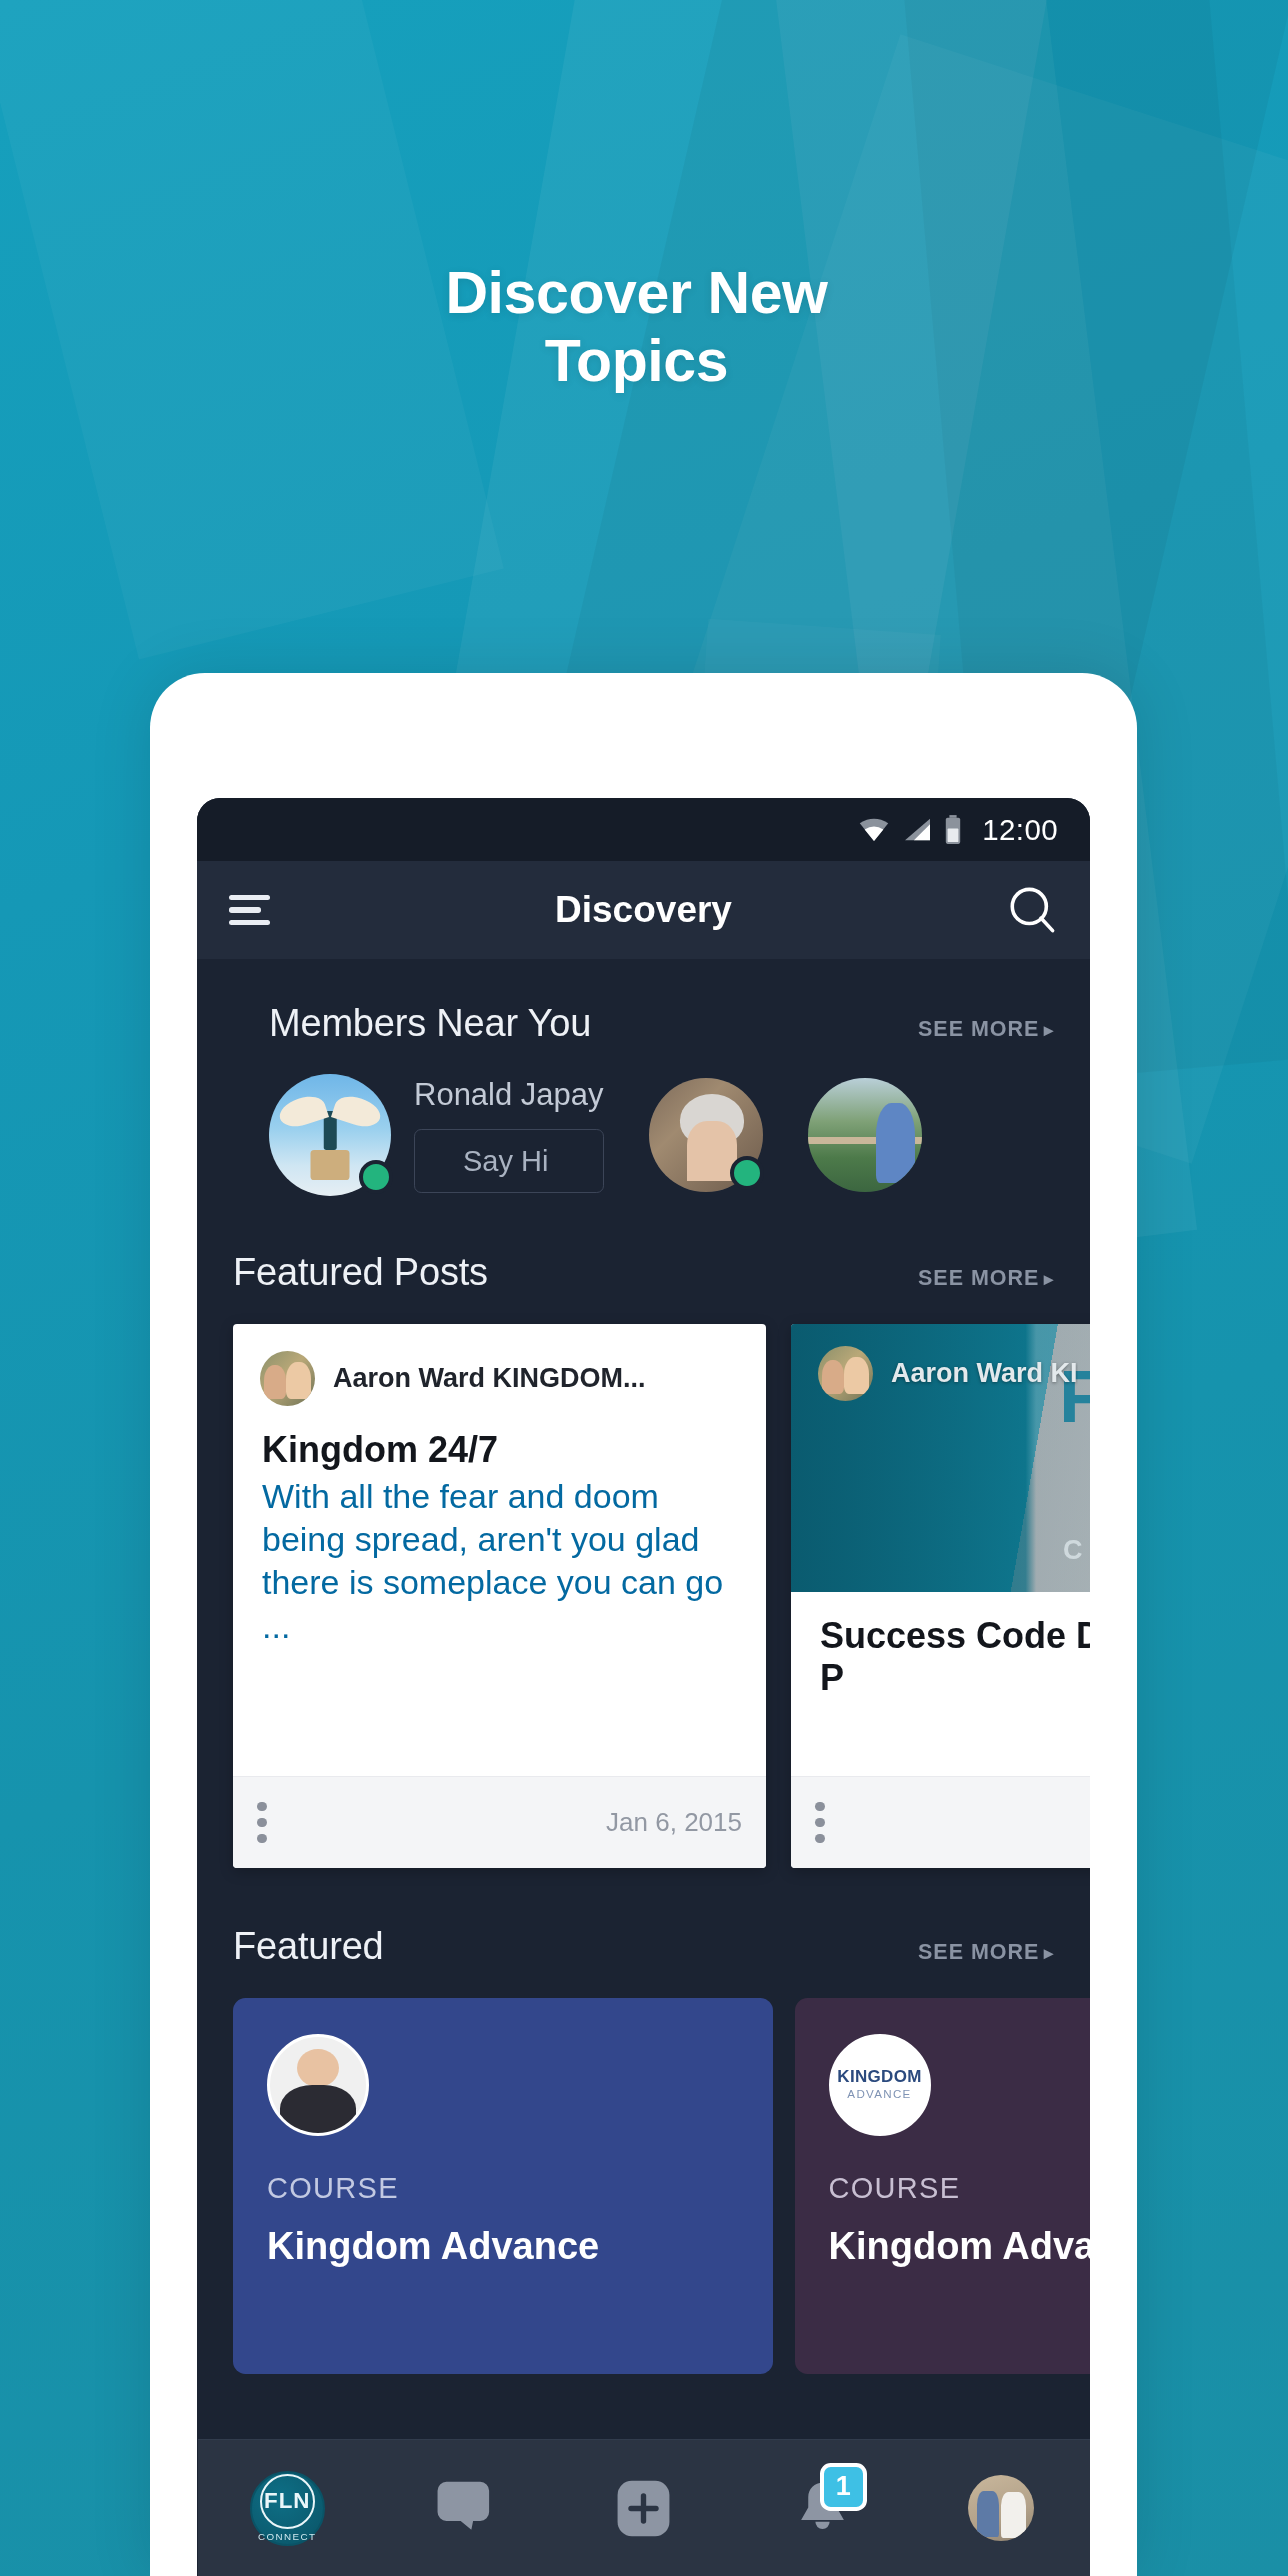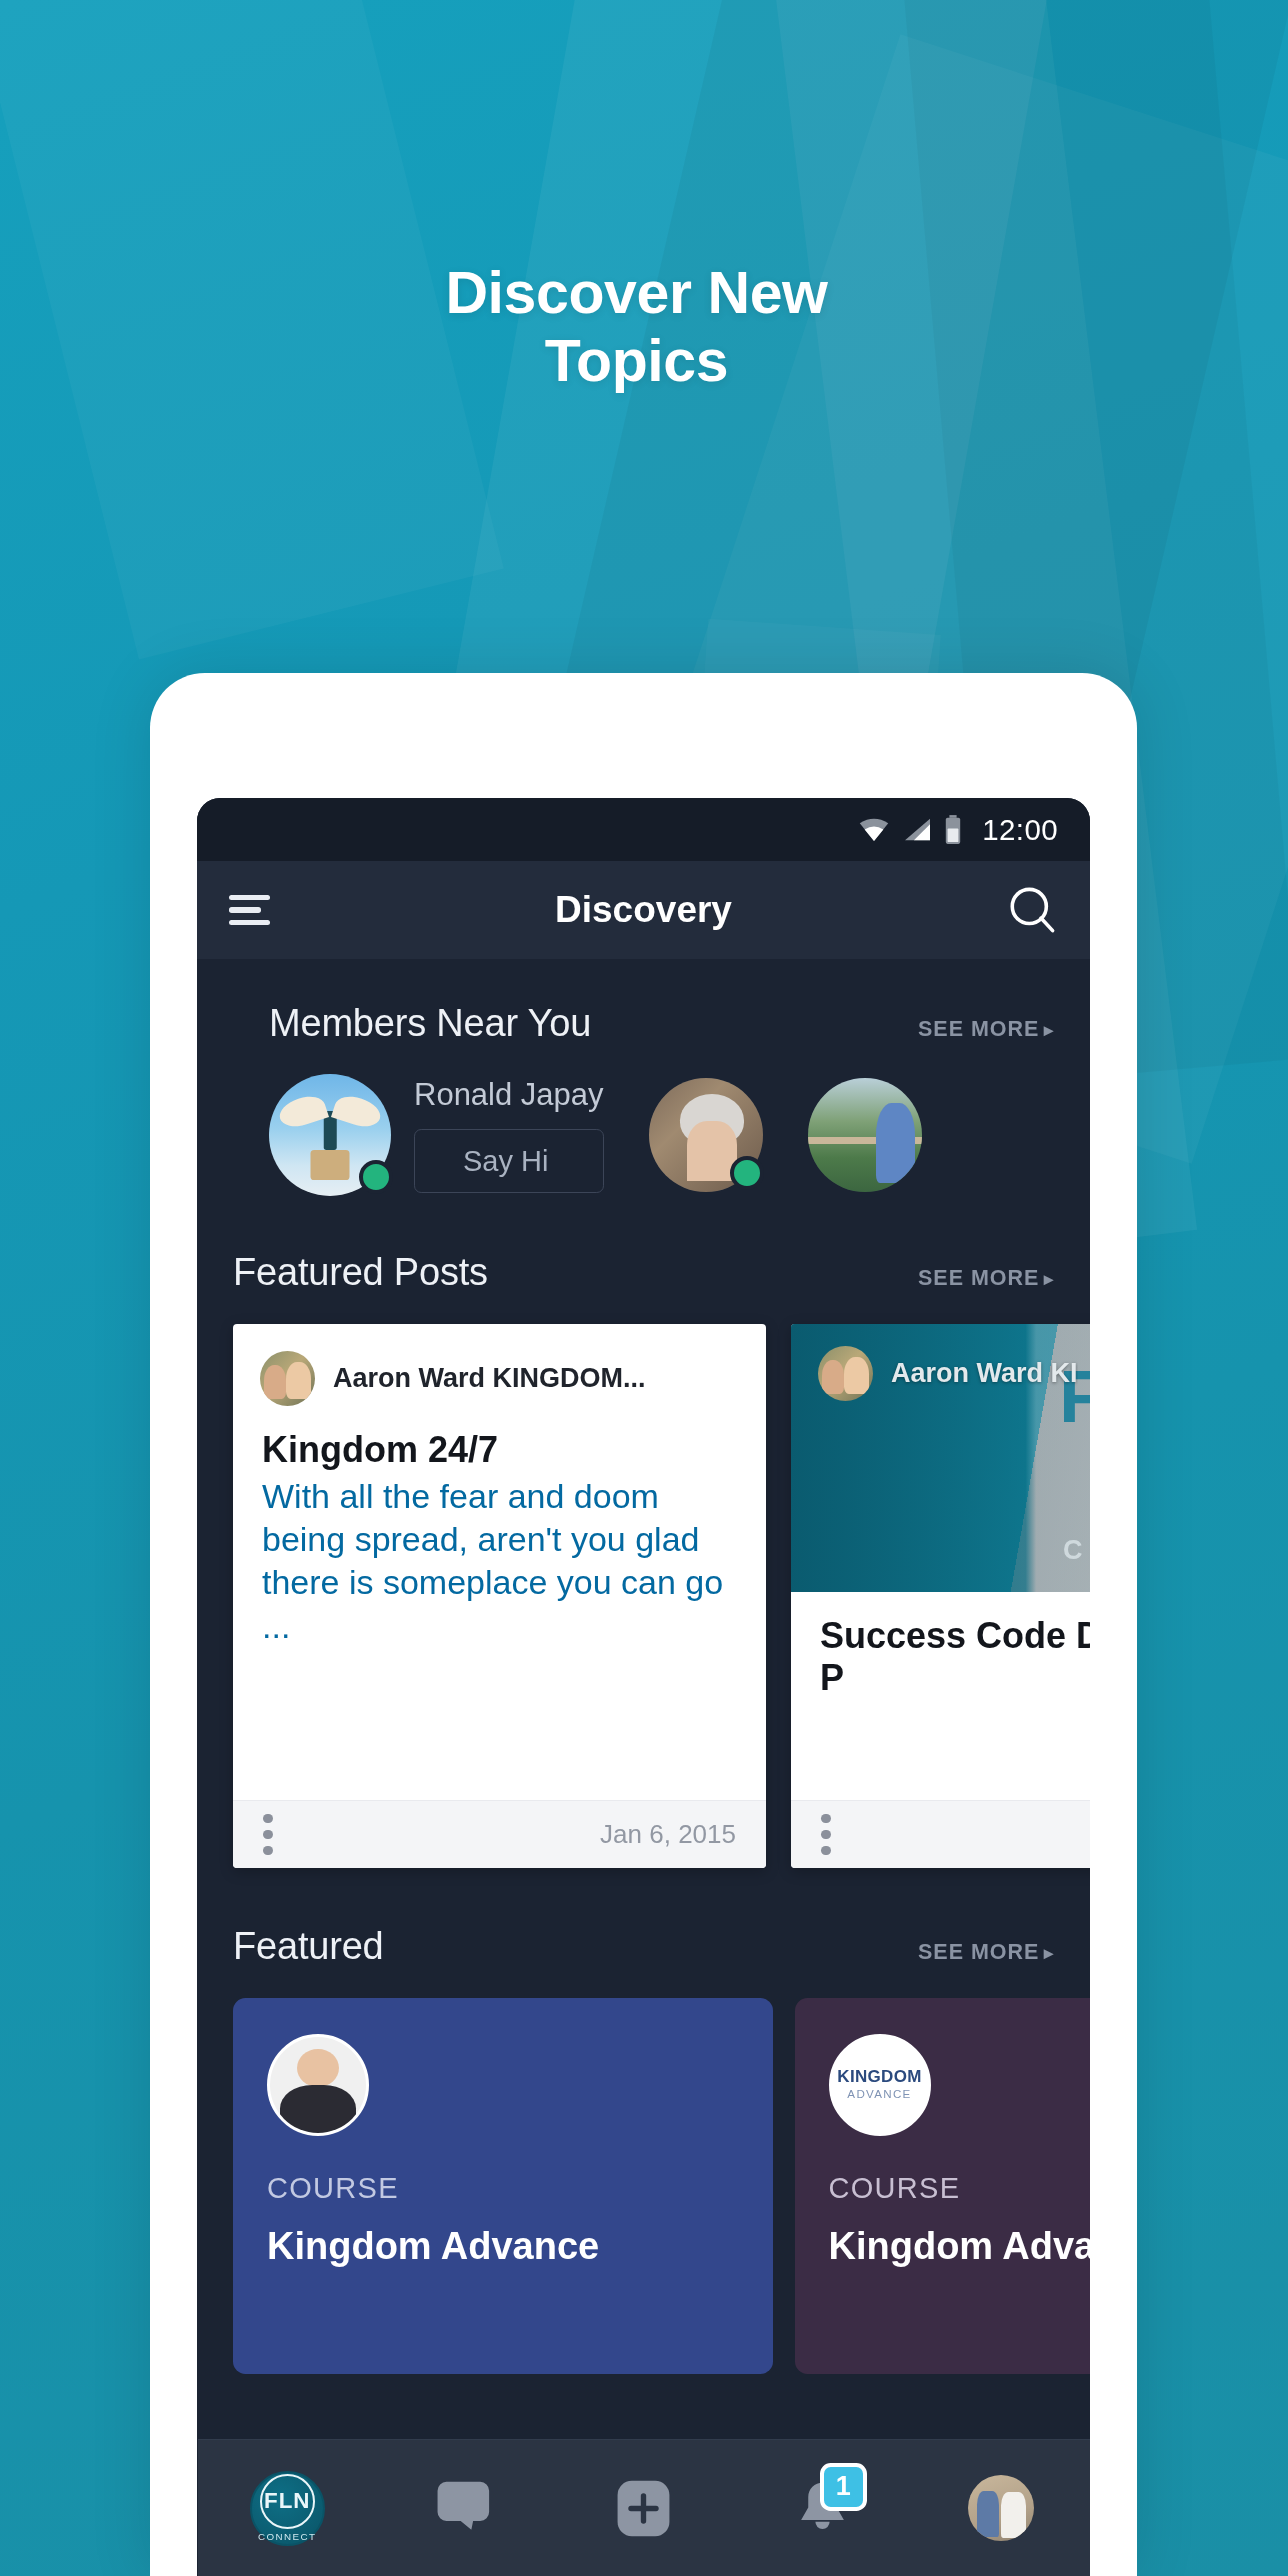--- a/index.html
+++ b/index.html
@@ -212,22 +212,22 @@
   }
   .post-body { padding:23px 29px 0 29px; flex:1; overflow:hidden; }
   .post-title {
     color:#13161c; font-size:36px; font-weight:700; line-height:1.18;
     margin-bottom:3.6px;
   }
   .post-text {
     color:#0369a1; font-size:34px; font-weight:400; line-height:1.27;
   }
   .post-foot {
-    height:68px; background:#f4f5f7; display:flex; align-items:center;
-    justify-content:space-between; padding:0 30px;
+    height:92px; background:#f4f5f7; display:flex; align-items:center;
+    justify-content:space-between; padding:0 24px;
     border-top:0.9px solid #e9eaee;
   }
   .kebab { display:flex; flex-direction:column; gap:6.3px; }
   .kebab i { width:9.8px; height:9.8px; border-radius:50%; background:#8b909b;
              display:block; }
   .post-date { color:#9298a3; font-size:26px; }
 
   
   .post-card.media { width:533px; }
   .post-media {

